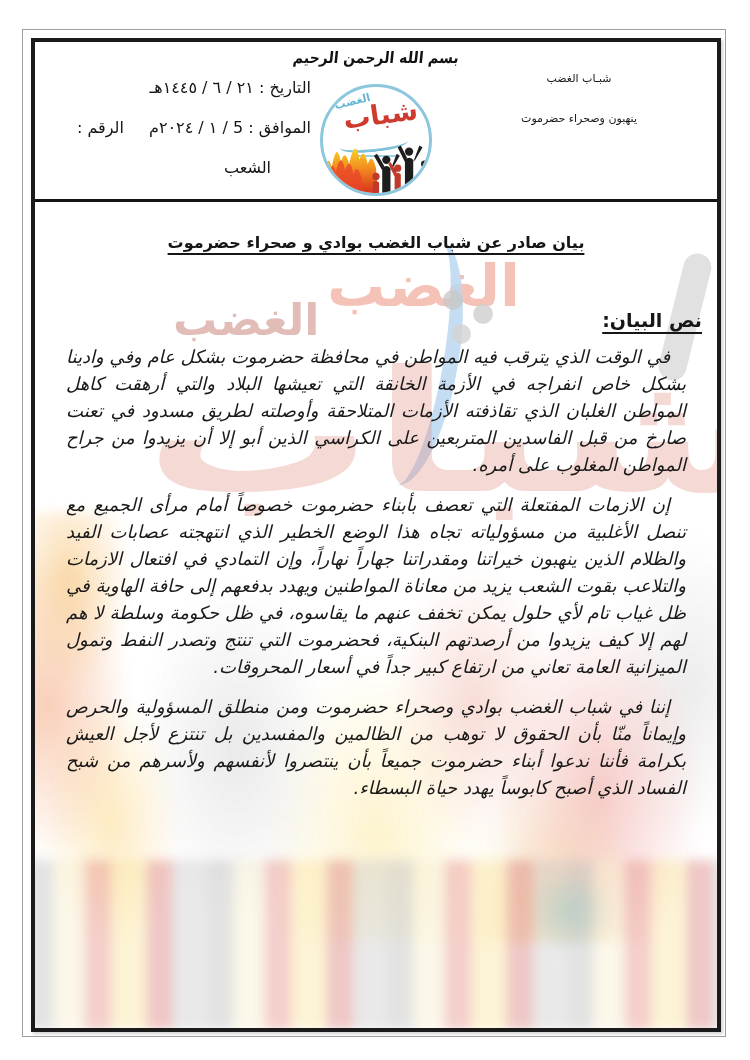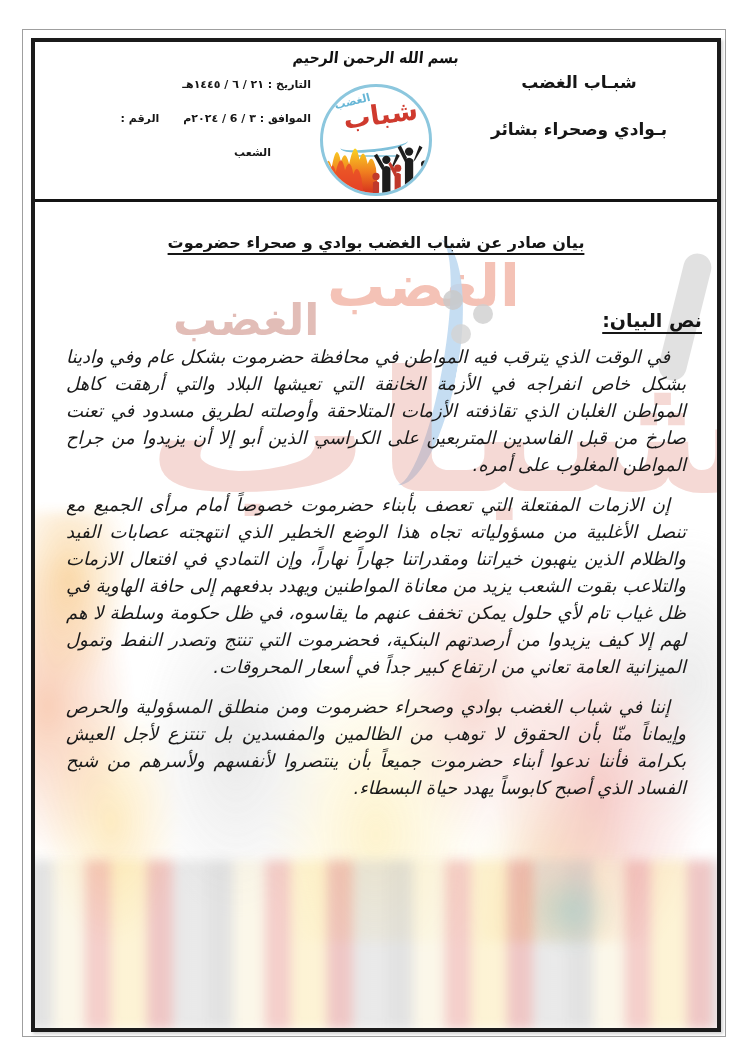--- a/index.html
+++ b/index.html
@@ -48,25 +48,25 @@
       repeating-linear-gradient(90deg,
         rgba(190,190,190,.55) 0 26px,
         rgba(245,235,200,.50) 26px 58px,
         rgba(225,120,110,.45) 58px 84px,
         rgba(250,225,150,.50) 84px 120px,
         rgba(205,80,75,.40) 120px 146px,
         rgba(200,200,200,.50) 146px 180px);}
   
   .header{position:relative;height:157px;border-bottom:3px solid #141414;z-index:1;}
   .org-block{position:absolute;top:30px;right:16px;width:244px;text-align:center;
-    font-weight:bold;font-size:17px;direction:rtl;}
+    font-weight:normal;font-size:11px;direction:rtl;}
   .org-block .l1{display:block;margin-bottom:27px;letter-spacing:.5px;}
   .org-block .l2{display:block;}
   .dates-block{position:absolute;top:36px;left:24px;width:252px;direction:rtl;text-align:right;
-    font-weight:bold;font-size:11px;}
+    font-weight:normal;font-size:16px;}
   .dates-block .row{margin-bottom:21px;white-space:nowrap;}
   .num-gap{margin-right:20px;margin-left:9px;}
   .urgent-row{margin-right:40px;}
   .bismillah{position:absolute;top:7px;left:50%;transform:translateX(-50%) skewX(-6deg) scaleY(1.12);
     font-size:14px;font-weight:bold;white-space:nowrap;color:#111;}
   
   .logo{position:absolute;top:42px;left:50%;margin-left:-56px;width:106px;height:106px;
     border:3px solid #8cc7de;border-radius:50%;background:#fff;overflow:hidden;z-index:2;}
   .logo-main{position:absolute;top:14px;right:11px;color:#cf3a2e;font-size:27px;font-weight:bold;
     transform:rotate(-8deg);direction:rtl;line-height:1;}
@@ -100,29 +100,29 @@
       <span class="wm-shabab">شباب</span>
       <div class="wm-flames"></div>
       <div class="wm-crowd"></div>
     </div>
 
     <div class="header">
       <span class="bismillah">بسم الله الرحمن الرحيم</span>
 
       <div class="org-block">
         <span class="l1">شبـاب الغضب</span>
-        <span class="l2">بـوادي  وصحراء بشائر</span>
+        <span class="l2">ينهبون  وصحراء حضرموت</span>
       </div>
 
       <div class="dates-block">
         <div class="row">
           <span>التاريخ : ٢١ / ٦ / ١٤٤٥هـ</span>
         </div>
         <div class="row">
-          <span>الموافق : ٣ / 6 / ٢٠٢٤م</span>
+          <span>الموافق : 5 / ١ / ٢٠٢٤م</span>
           <span class="num-gap">الرقم :</span>
         </div>
         <div class="row urgent-row">
           <span>الشعب</span>
         </div>
       </div>
 
       <div class="logo">
         <span class="logo-sub">الغضب</span>
         <span class="logo-main">شباب</span>

